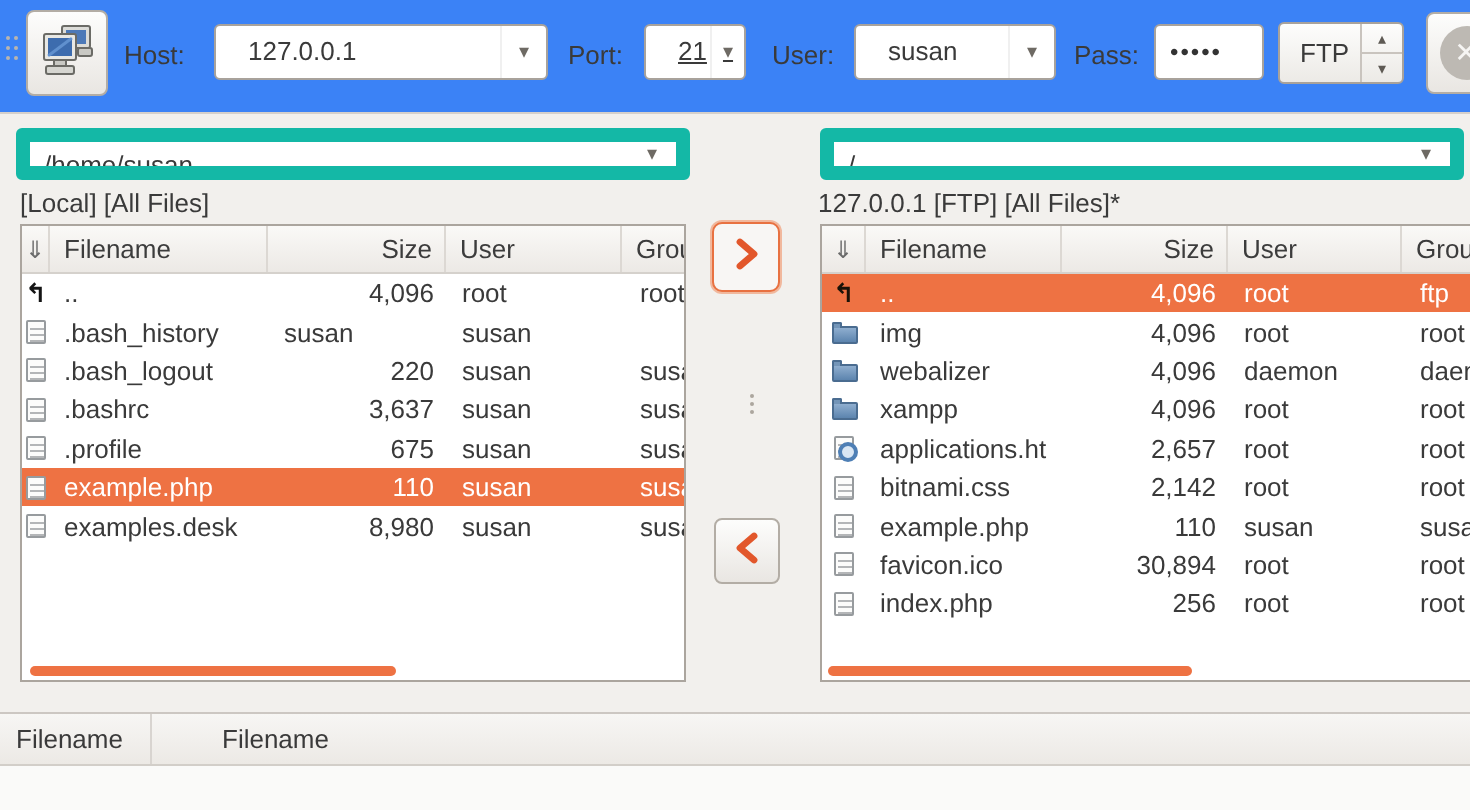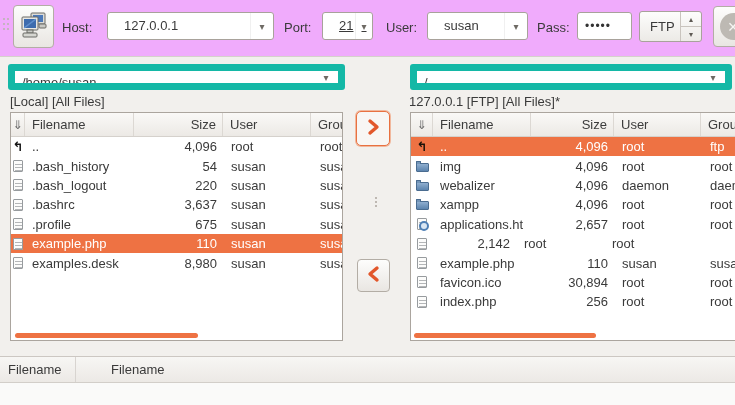--- a/index.html
+++ b/index.html
@@ -2,21 +2,21 @@
 <html><head>
 <meta charset="utf-8">
 <style>
   html,body{margin:0;padding:0;}
   body{width:735px;height:405px;overflow:hidden;position:relative;background:#F2F0ED;
        font-family:"Liberation Sans","DejaVu Sans",sans-serif;font-size:13px;color:#3A3A3A;
        -webkit-font-smoothing:antialiased;}
   .abs{position:absolute;}
 
   
-  #toolbar{left:0;top:0;width:735px;height:56px;background:#f0abfc;border-bottom:1px solid #D5D0CB;}
+  #toolbar{left:0;top:0;width:735px;height:56px;background:#3b82f6;border-bottom:1px solid #D5D0CB;}
   .tgrip{left:3px;top:18px;width:2px;height:2px;background:#B9B4AE;border-radius:50%;
          box-shadow:0 5px 0 #B9B4AE,0 10px 0 #B9B4AE,4px 0 0 #B9B4AE,4px 5px 0 #B9B4AE,4px 10px 0 #B9B4AE;}
   .btn{border:1px solid #B3ADA5;border-radius:4px;background:linear-gradient(#FDFDFC,#E9E6E2);
        display:flex;align-items:center;justify-content:center;box-sizing:border-box;}
   #connect-btn{left:13px;top:5px;width:41px;height:43px;}
   .tlabel{top:19px;height:18px;line-height:18px;}
   #host-label{left:62px;} #port-label{left:284px;} #user-label{left:386px;} #pass-label{left:537px;}
   .combo{top:12px;height:28px;background:#FFF;border:1px solid #A8A29B;border-radius:3px;
          box-sizing:border-box;display:flex;align-items:stretch;}
   .combo .cval{flex:1;padding:0 16px;line-height:26px;white-space:nowrap;overflow:hidden;}
@@ -181,21 +181,20 @@
         <span class="cell c-name">..</span>
         <span class="cell c-size">4,096</span>
         <span class="cell c-user">root</span>
         <span class="cell c-group">root</span>
       </div>
       <div class="frow">
         <span class="cell c-icon">
           <span class="fi file-icon"></span>
         </span>
         <span class="cell c-name">.bash_history</span>
-        <span class="cell c-size">54</span>
         <span class="cell c-user">susan</span>
         <span class="cell c-group">susan</span>
       </div>
       <div class="frow">
         <span class="cell c-icon">
           <span class="fi file-icon"></span>
         </span>
         <span class="cell c-name">.bash_logout</span>
         <span class="cell c-size">220</span>
         <span class="cell c-user">susan</span>
@@ -314,20 +313,21 @@
         </span>
         <span class="cell c-name">applications.ht</span>
         <span class="cell c-size">2,657</span>
         <span class="cell c-user">root</span>
         <span class="cell c-group">root</span>
       </div>
       <div class="frow">
         <span class="cell c-icon">
           <span class="fi file-icon"></span>
         </span>
+        <span class="cell c-name">bitnami.css</span>
         <span class="cell c-size">2,142</span>
         <span class="cell c-user">root</span>
         <span class="cell c-group">root</span>
       </div>
       <div class="frow">
         <span class="cell c-icon">
           <span class="fi file-icon"></span>
         </span>
         <span class="cell c-name">example.php</span>
         <span class="cell c-size">110</span>

